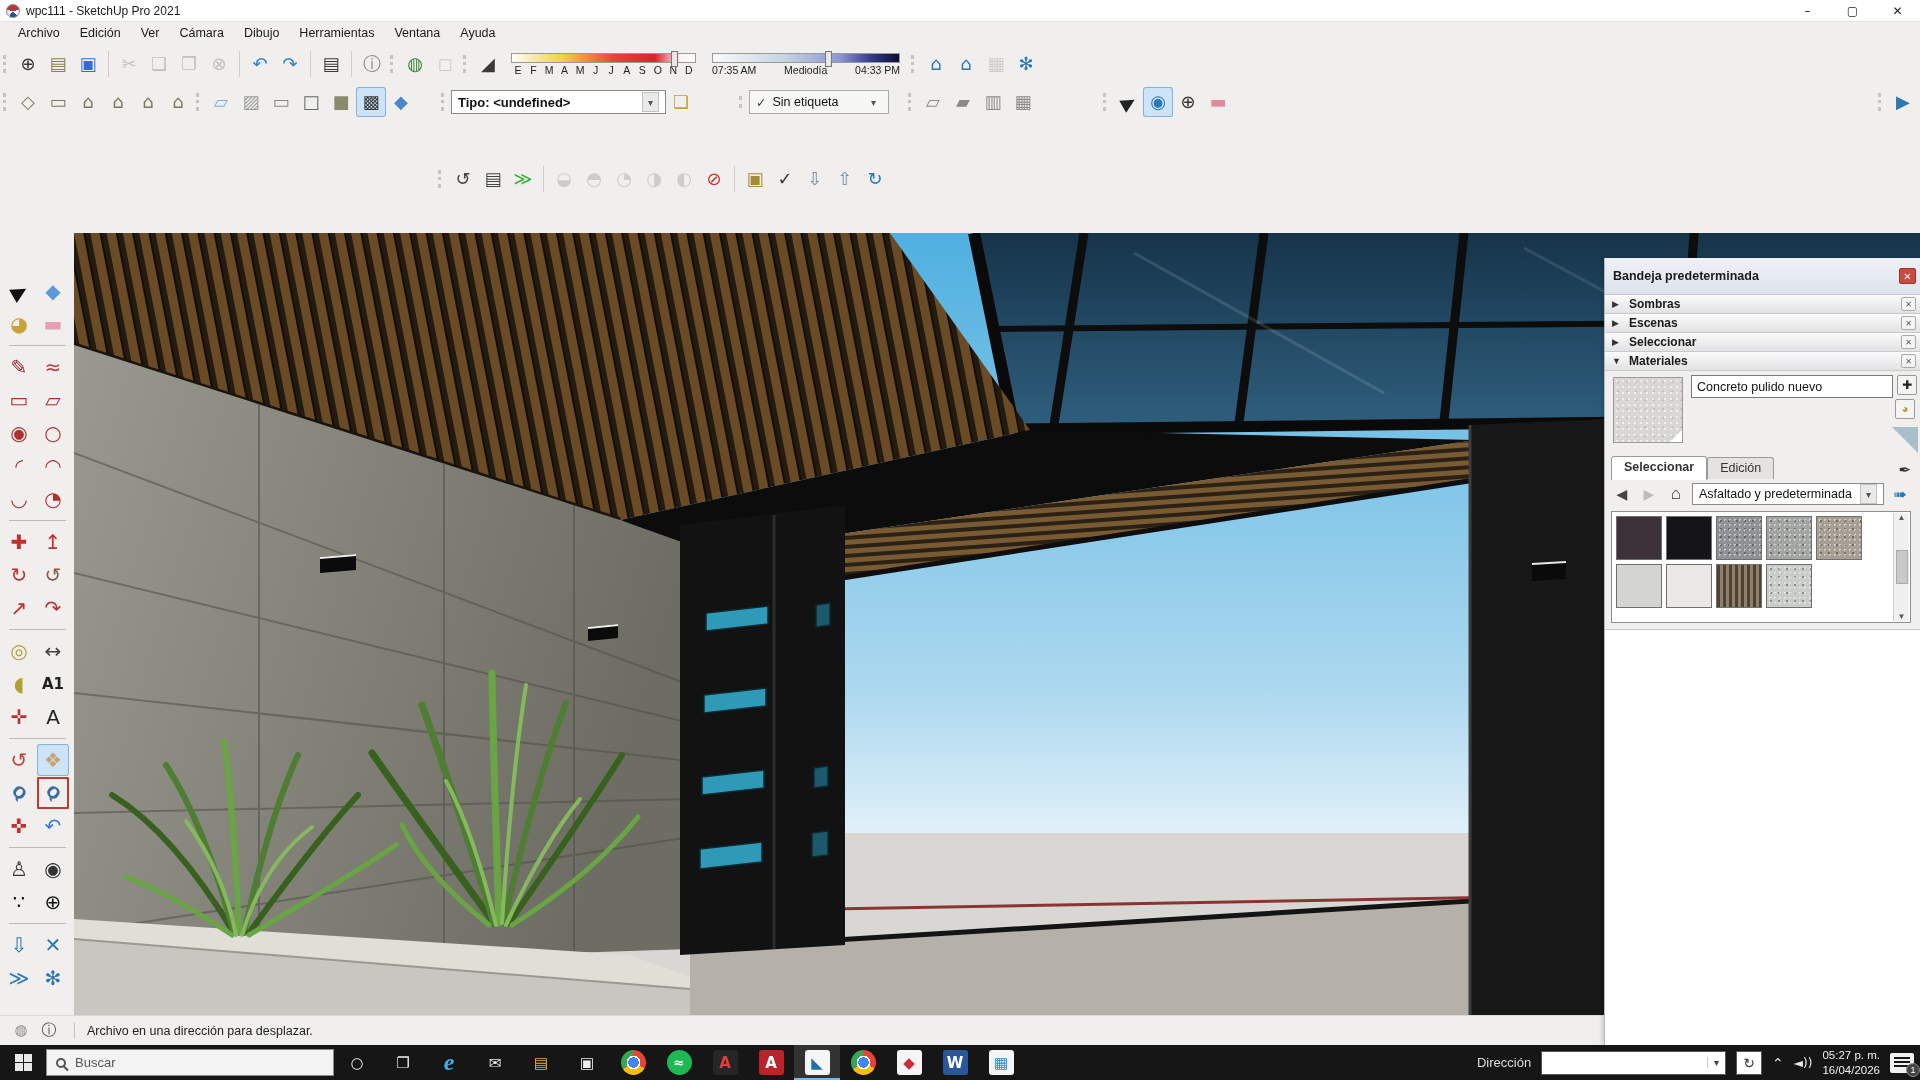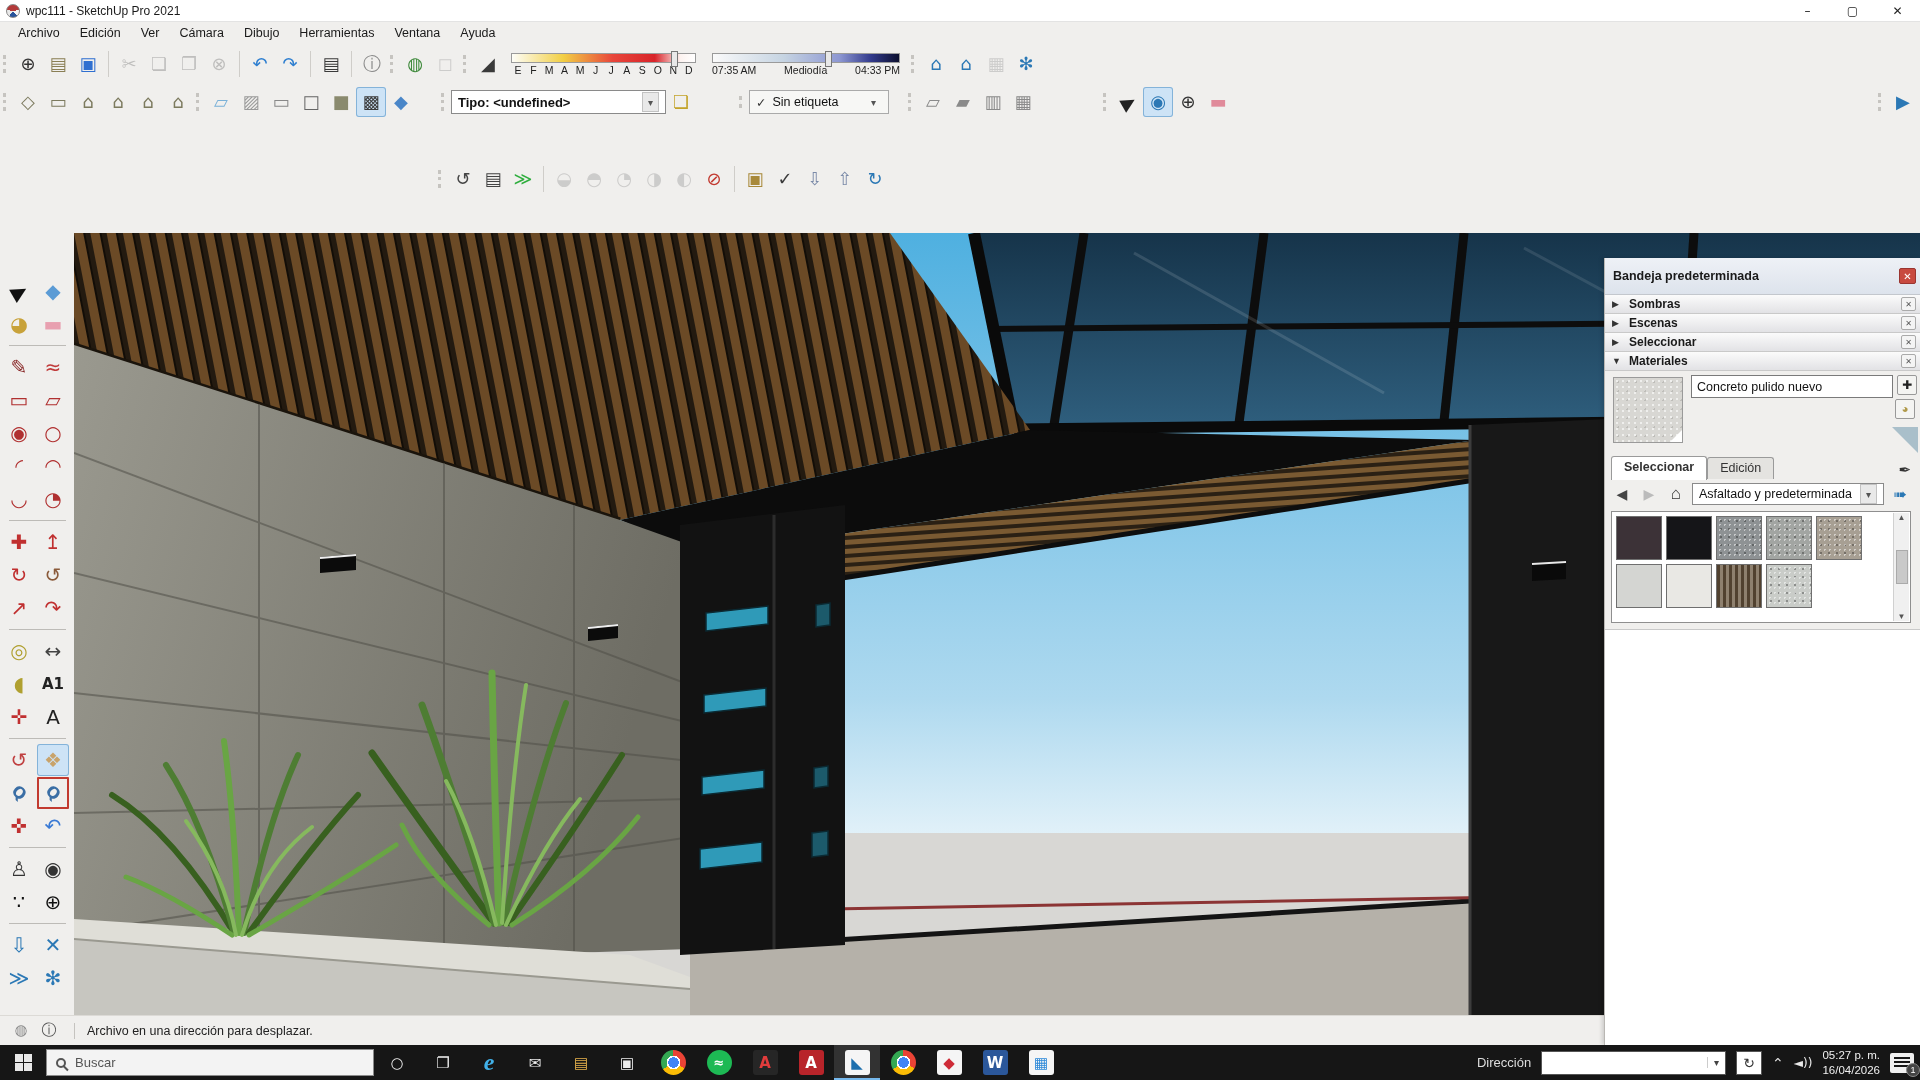--- a/index.html
+++ b/index.html
@@ -118,21 +118,21 @@
     align-items:center; font-size:8px; color:#555; }
   .mat-scroll .thumb { width:12px; height:34px; background:#c9c9c9; border:1px solid #aaa; }
   .tray-rest { height:445px; background:#fff; border-top:1px solid #c9c9c9; }
 
   
   .taskbar { position:absolute; left:0; top:1045px; width:1920px; height:35px; background:#161616;
     display:flex; align-items:center; color:#eee; }
   .start { width:46px; height:35px; display:flex; align-items:center; justify-content:center; }
   .winlogo { display:grid; grid-template-columns:8px 8px; grid-template-rows:8px 8px; gap:1px; }
   .winlogo span { background:#e8e8e8; }
-  .search { width:328px; height:27px; background:#f3f3f3; border:1px solid #8a8a8a; display:flex;
+  .search { width:288px; height:27px; background:#f3f3f3; border:1px solid #8a8a8a; display:flex;
     align-items:center; padding:0 9px; gap:9px; color:#555; font-size:13px; }
   .mag { width:10px; height:10px; border:2px solid #555; border-radius:50%; position:relative; }
   .mag::after { content:''; position:absolute; width:7px; height:2px; background:#555;
     transform:rotate(45deg); right:-5px; bottom:-3px; }
   .app { width:46px; height:35px; display:flex; align-items:center; justify-content:center; }
   .app.active { background:rgba(255,255,255,.12); box-shadow:inset 0 -2px 0 #76b9ed; }
   .appicon { width:25px; height:25px; border-radius:3px; display:flex; align-items:center; justify-content:center;
     font-size:15px; font-weight:bold; font-family:"DejaVu Sans",sans-serif; }
   .appicon.edge { font-style:italic; font-size:24px; font-family:"Liberation Serif",serif; }
   .appicon.chrome { border-radius:50%;

